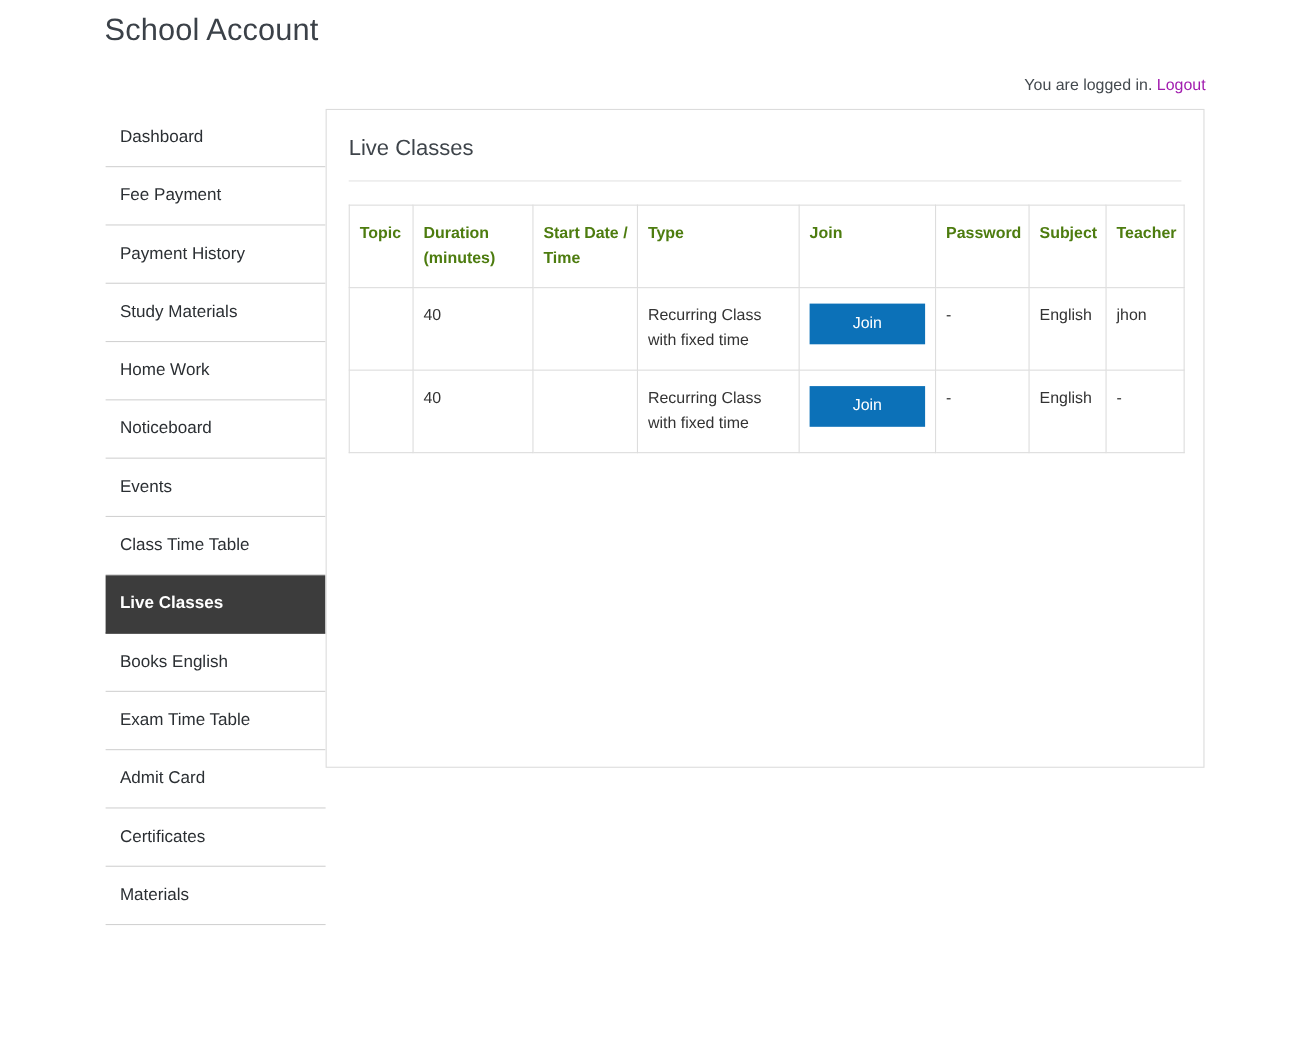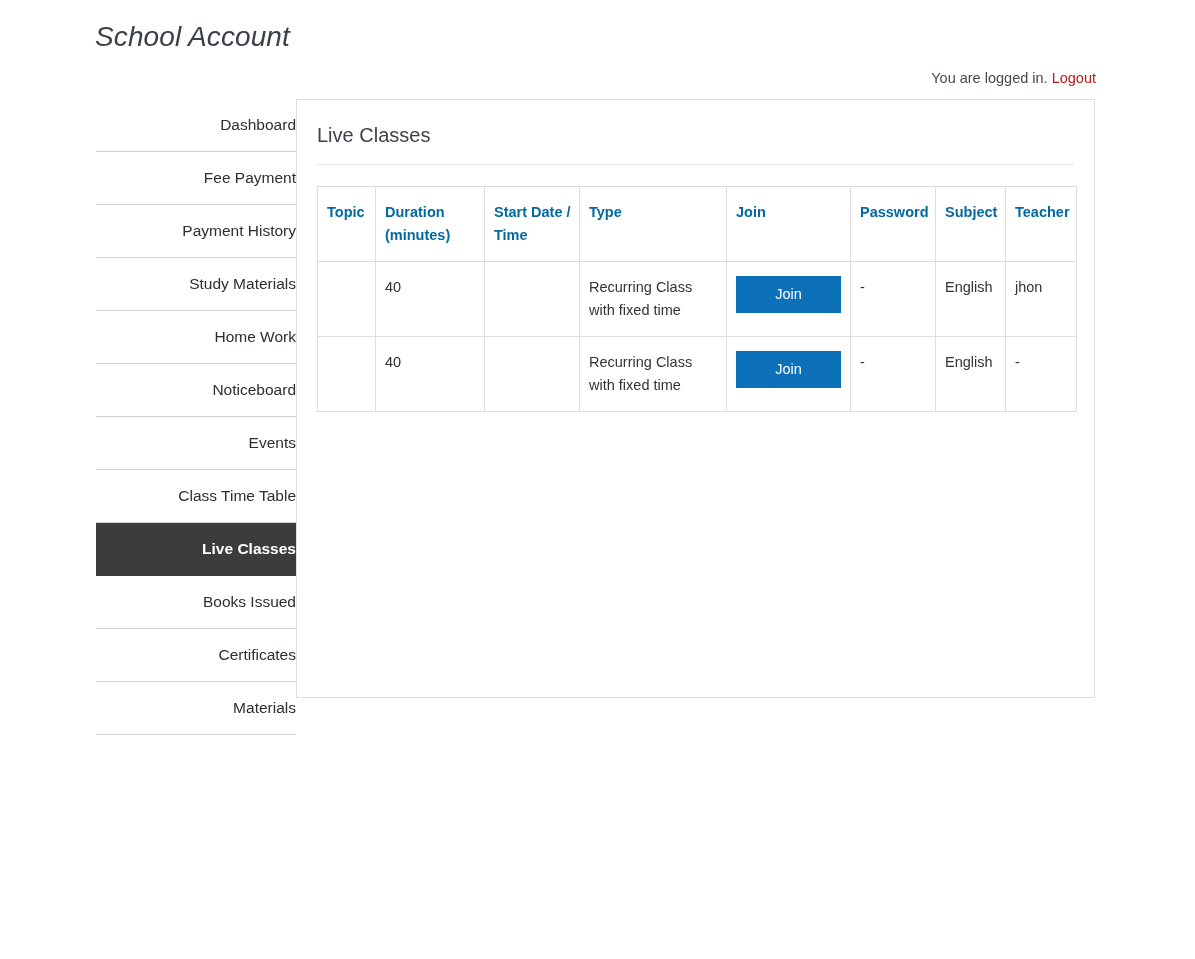--- a/index.html
+++ b/index.html
@@ -18,41 +18,40 @@
   .page {
     position: relative;
     width: 1195px;
     height: 959px;
   }
 
   
   .page-title {
     position: absolute;
     left: 95px;
-    top: 16px;
+    top: 6px;
     font-size: 28px;
     font-weight: 300;
     letter-spacing: 0.1px;
     color: #3b4148;
     line-height: 42px;
     white-space: nowrap;
-    font-style: italic;
   }
 
   .login-status {
     position: absolute;
     right: 99px;
     top: 68px;
     font-size: 14.5px;
     color: #444a4f;
     line-height: 20px;
     white-space: nowrap;
   }
   .login-status .logout-link {
-    color: #b91c1c;
+    color: #a21caf;
     text-decoration: none;
     cursor: pointer;
   }
 
   
   .sidebar {
     position: absolute;
     left: 96px;
     top: 99px;
     width: 200px;
@@ -60,21 +59,20 @@
   .sidebar-item {
     height: 53px;
     line-height: 52px;
     padding-left: 13px;
     font-size: 15.5px;
     color: #2b2f33;
     border-bottom: 1px solid #d2d2d2;
     cursor: pointer;
     white-space: nowrap;
     overflow: hidden;
-    text-align: right;
   }
   .sidebar-item.active {
     background: #3c3c3c;
     color: #ffffff;
     font-weight: bold;
     border-bottom: 1px solid #3c3c3c;
   }
 
   
   .panel {
@@ -107,21 +105,21 @@
   }
   table.live-classes th,
   table.live-classes td {
     border: 1px solid #dddddd;
     vertical-align: top;
     font-size: 14.5px;
     line-height: 23px;
   }
   table.live-classes th {
     font-weight: bold;
-    color: #0369a1;
+    color: #4d7c0f;
     text-align: left;
     padding: 14px 8px 14px 9px;
     height: 72px;
   }
   table.live-classes td {
     color: #333333;
     padding: 14px 8px 14px 9px;
     height: 71px;
   }
 
@@ -169,21 +167,23 @@
   <nav class="sidebar" id="sidebar">
       <div class="sidebar-item"><span>Dashboard</span></div>
       <div class="sidebar-item"><span>Fee Payment</span></div>
       <div class="sidebar-item"><span>Payment History</span></div>
       <div class="sidebar-item"><span>Study Materials</span></div>
       <div class="sidebar-item"><span>Home Work</span></div>
       <div class="sidebar-item"><span>Noticeboard</span></div>
       <div class="sidebar-item"><span>Events</span></div>
       <div class="sidebar-item"><span>Class Time Table</span></div>
       <div class="sidebar-item active"><span>Live Classes</span></div>
-      <div class="sidebar-item"><span>Books Issued</span></div>
+      <div class="sidebar-item"><span>Books English</span></div>
+      <div class="sidebar-item"><span>Exam Time Table</span></div>
+      <div class="sidebar-item"><span>Admit Card</span></div>
       <div class="sidebar-item"><span>Certificates</span></div>
       <div class="sidebar-item"><span>Materials</span></div>
     </nav>
 
   <section class="panel">
     <div class="panel-heading">Live Classes</div>
 
     <div class="table-wrap">
       <table class="live-classes">
         <colgroup>

